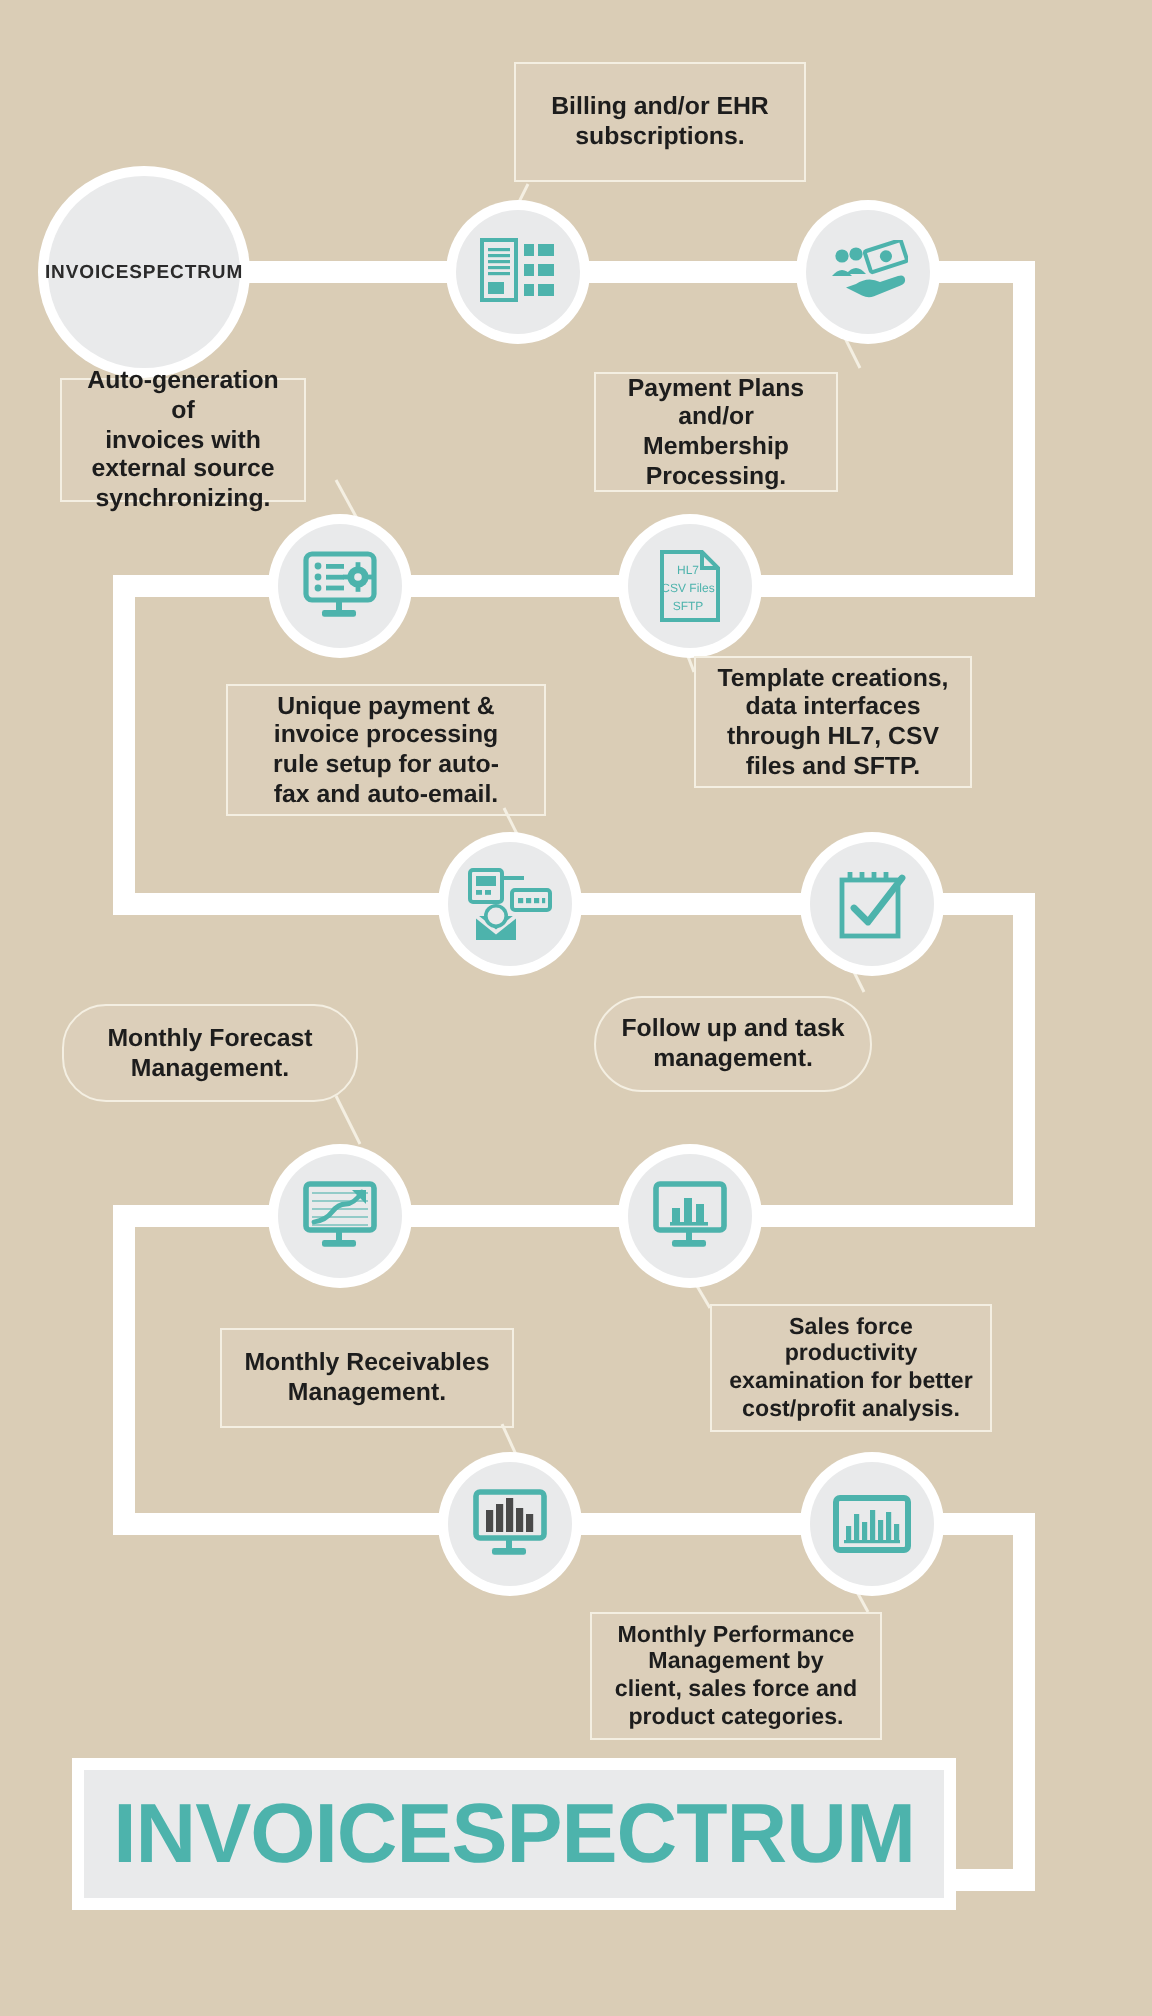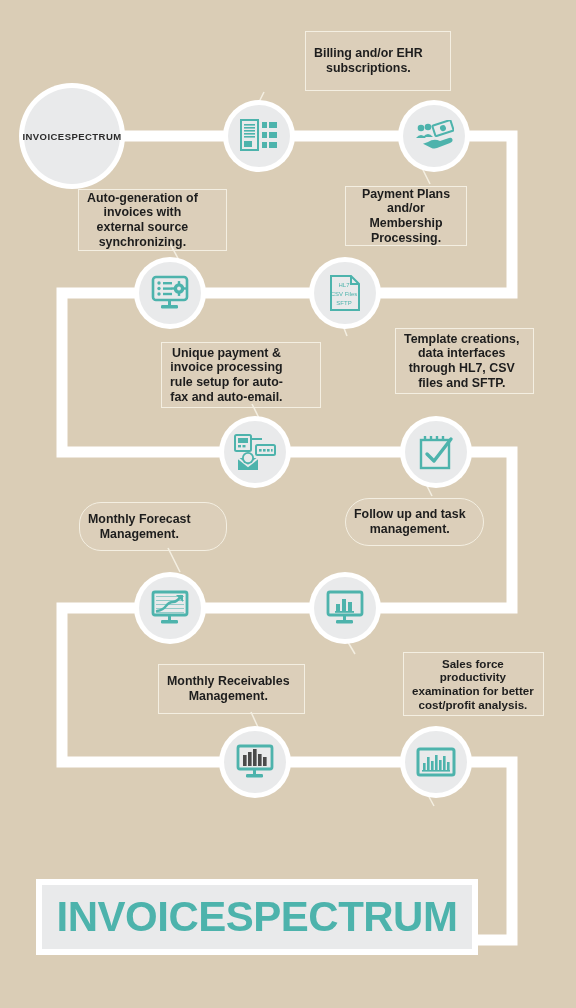--- a/index.html
+++ b/index.html
@@ -33,23 +33,22 @@
     color:#2b2b2b;white-space:nowrap;
   }
   .node svg{display:block;}
 
   
   .callout{
     position:absolute;
     border:1.5px solid #f4efe2;
     background:rgba(255,255,255,0.06);
     box-sizing:border-box;
-    display:flex;align-items:center;
+    display:flex;align-items:center;justify-content:center;
     padding:6px 8px;
-    margin-left:48px;
   }
   .callout p{
     margin:0;
     font-size:12.4px;
     line-height:1.18;
     font-weight:bold;
     color:#1d1d1d;
     text-align:center;
     white-space:pre-line;
   }
@@ -302,21 +301,21 @@
         </g>
       </svg>
     </span>
   </div>
 
   <div class="callout" style="left:257px;top:31px;width:146px;height:60px;">
     <p>Billing and/or EHR
 subscriptions.</p>
   </div>
 
-  <div class="callout" style="left:30px;top:189px;width:149px;height:62px;">
+  <div class="callout" style="left:30px;top:189px;width:123px;height:62px;">
     <p>Auto-generation of
 invoices with
 external source
 synchronizing.</p>
   </div>
 
   <div class="callout" style="left:297px;top:186px;width:122px;height:60px;">
     <p>Payment Plans
 and/or Membership
 Processing.</p>
@@ -351,18 +350,24 @@
 Management.</p>
   </div>
 
   <div class="callout small" style="left:355px;top:652px;width:141px;height:64px;">
     <p>Sales force
 productivity
 examination for better
 cost/profit analysis.</p>
   </div>
 
+  <div class="callout small" style="left:295px;top:806px;width:146px;height:64px;">
+    <p>Monthly Performance
+Management by
+client, sales force and
+product categories.</p>
+  </div>
 
   <div id="banner">
     <span>INVOICESPECTRUM</span>
   </div>
 
 </div>
 
 </body></html>

